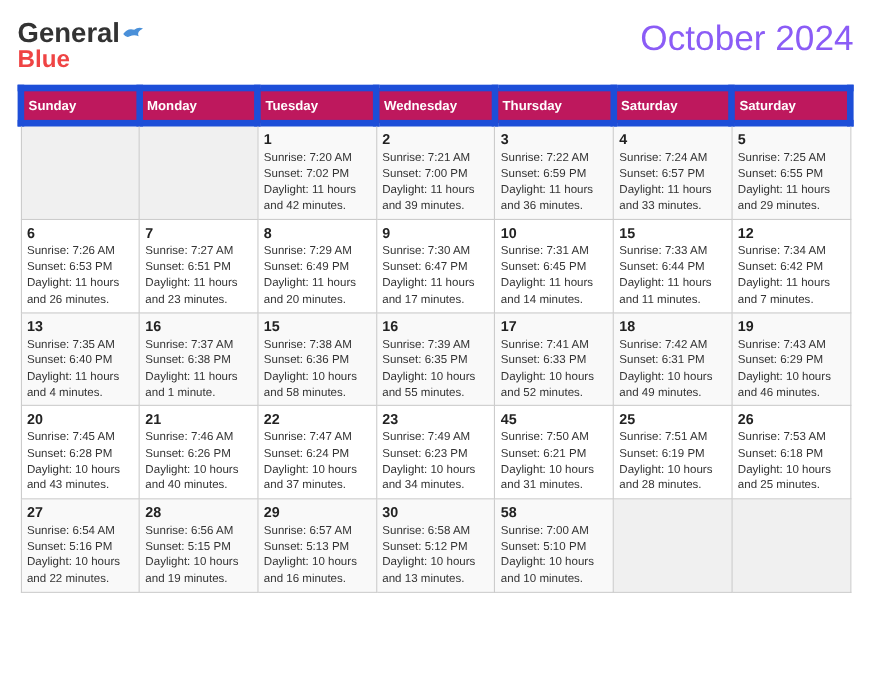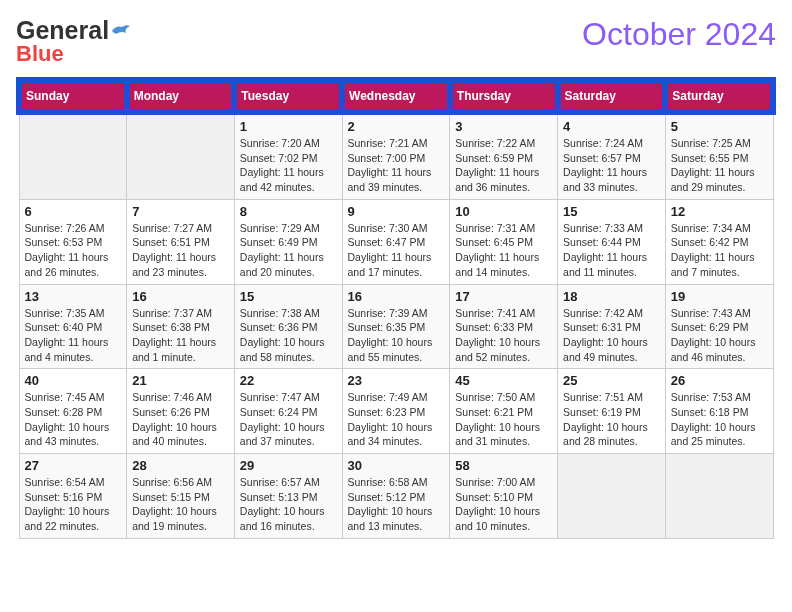--- a/index.html
+++ b/index.html
@@ -187,21 +187,21 @@
           <div class="day-num">18</div>
           <div class="day-info">Sunrise: 7:42 AM<br>Sunset: 6:31 PM<br>Daylight: 10 hours and 49 minutes.</div>
         </td>
         <td>
           <div class="day-num">19</div>
           <div class="day-info">Sunrise: 7:43 AM<br>Sunset: 6:29 PM<br>Daylight: 10 hours and 46 minutes.</div>
         </td>
       </tr>
       <tr>
         <td>
-          <div class="day-num">40</div>
+          <div class="day-num">20</div>
           <div class="day-info">Sunrise: 7:45 AM<br>Sunset: 6:28 PM<br>Daylight: 10 hours and 43 minutes.</div>
         </td>
         <td>
           <div class="day-num">21</div>
           <div class="day-info">Sunrise: 7:46 AM<br>Sunset: 6:26 PM<br>Daylight: 10 hours and 40 minutes.</div>
         </td>
         <td>
           <div class="day-num">22</div>
           <div class="day-info">Sunrise: 7:47 AM<br>Sunset: 6:24 PM<br>Daylight: 10 hours and 37 minutes.</div>
         </td>

